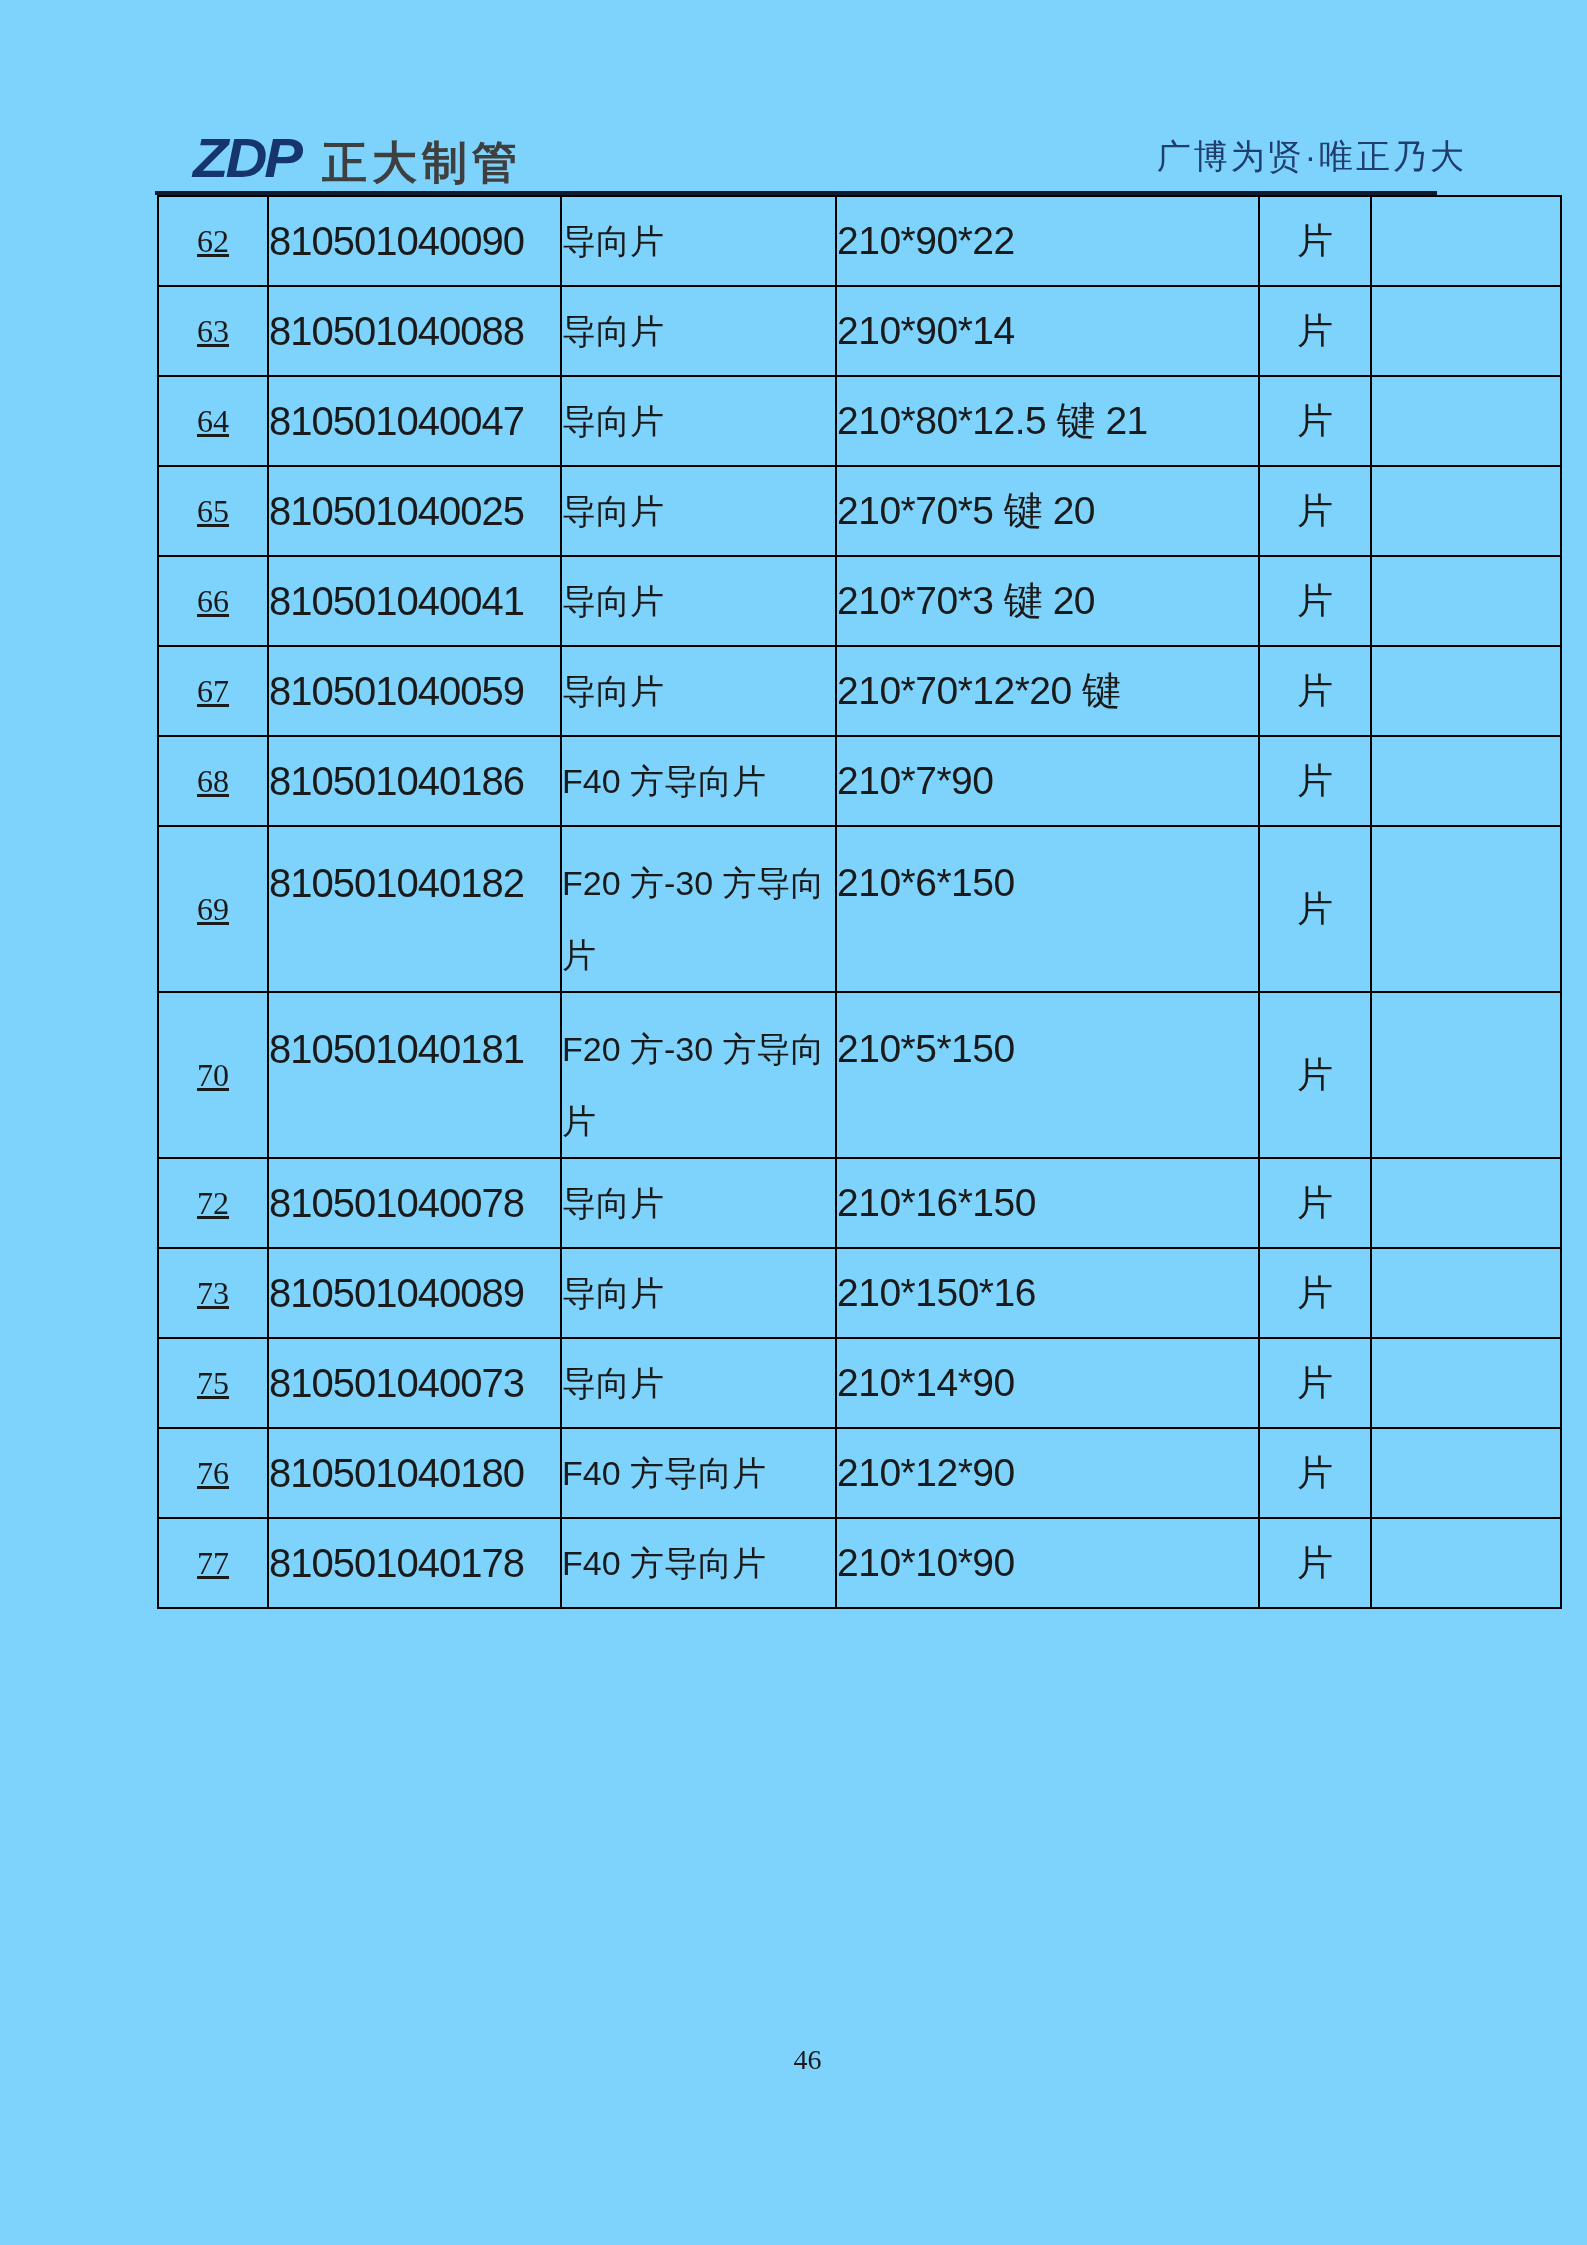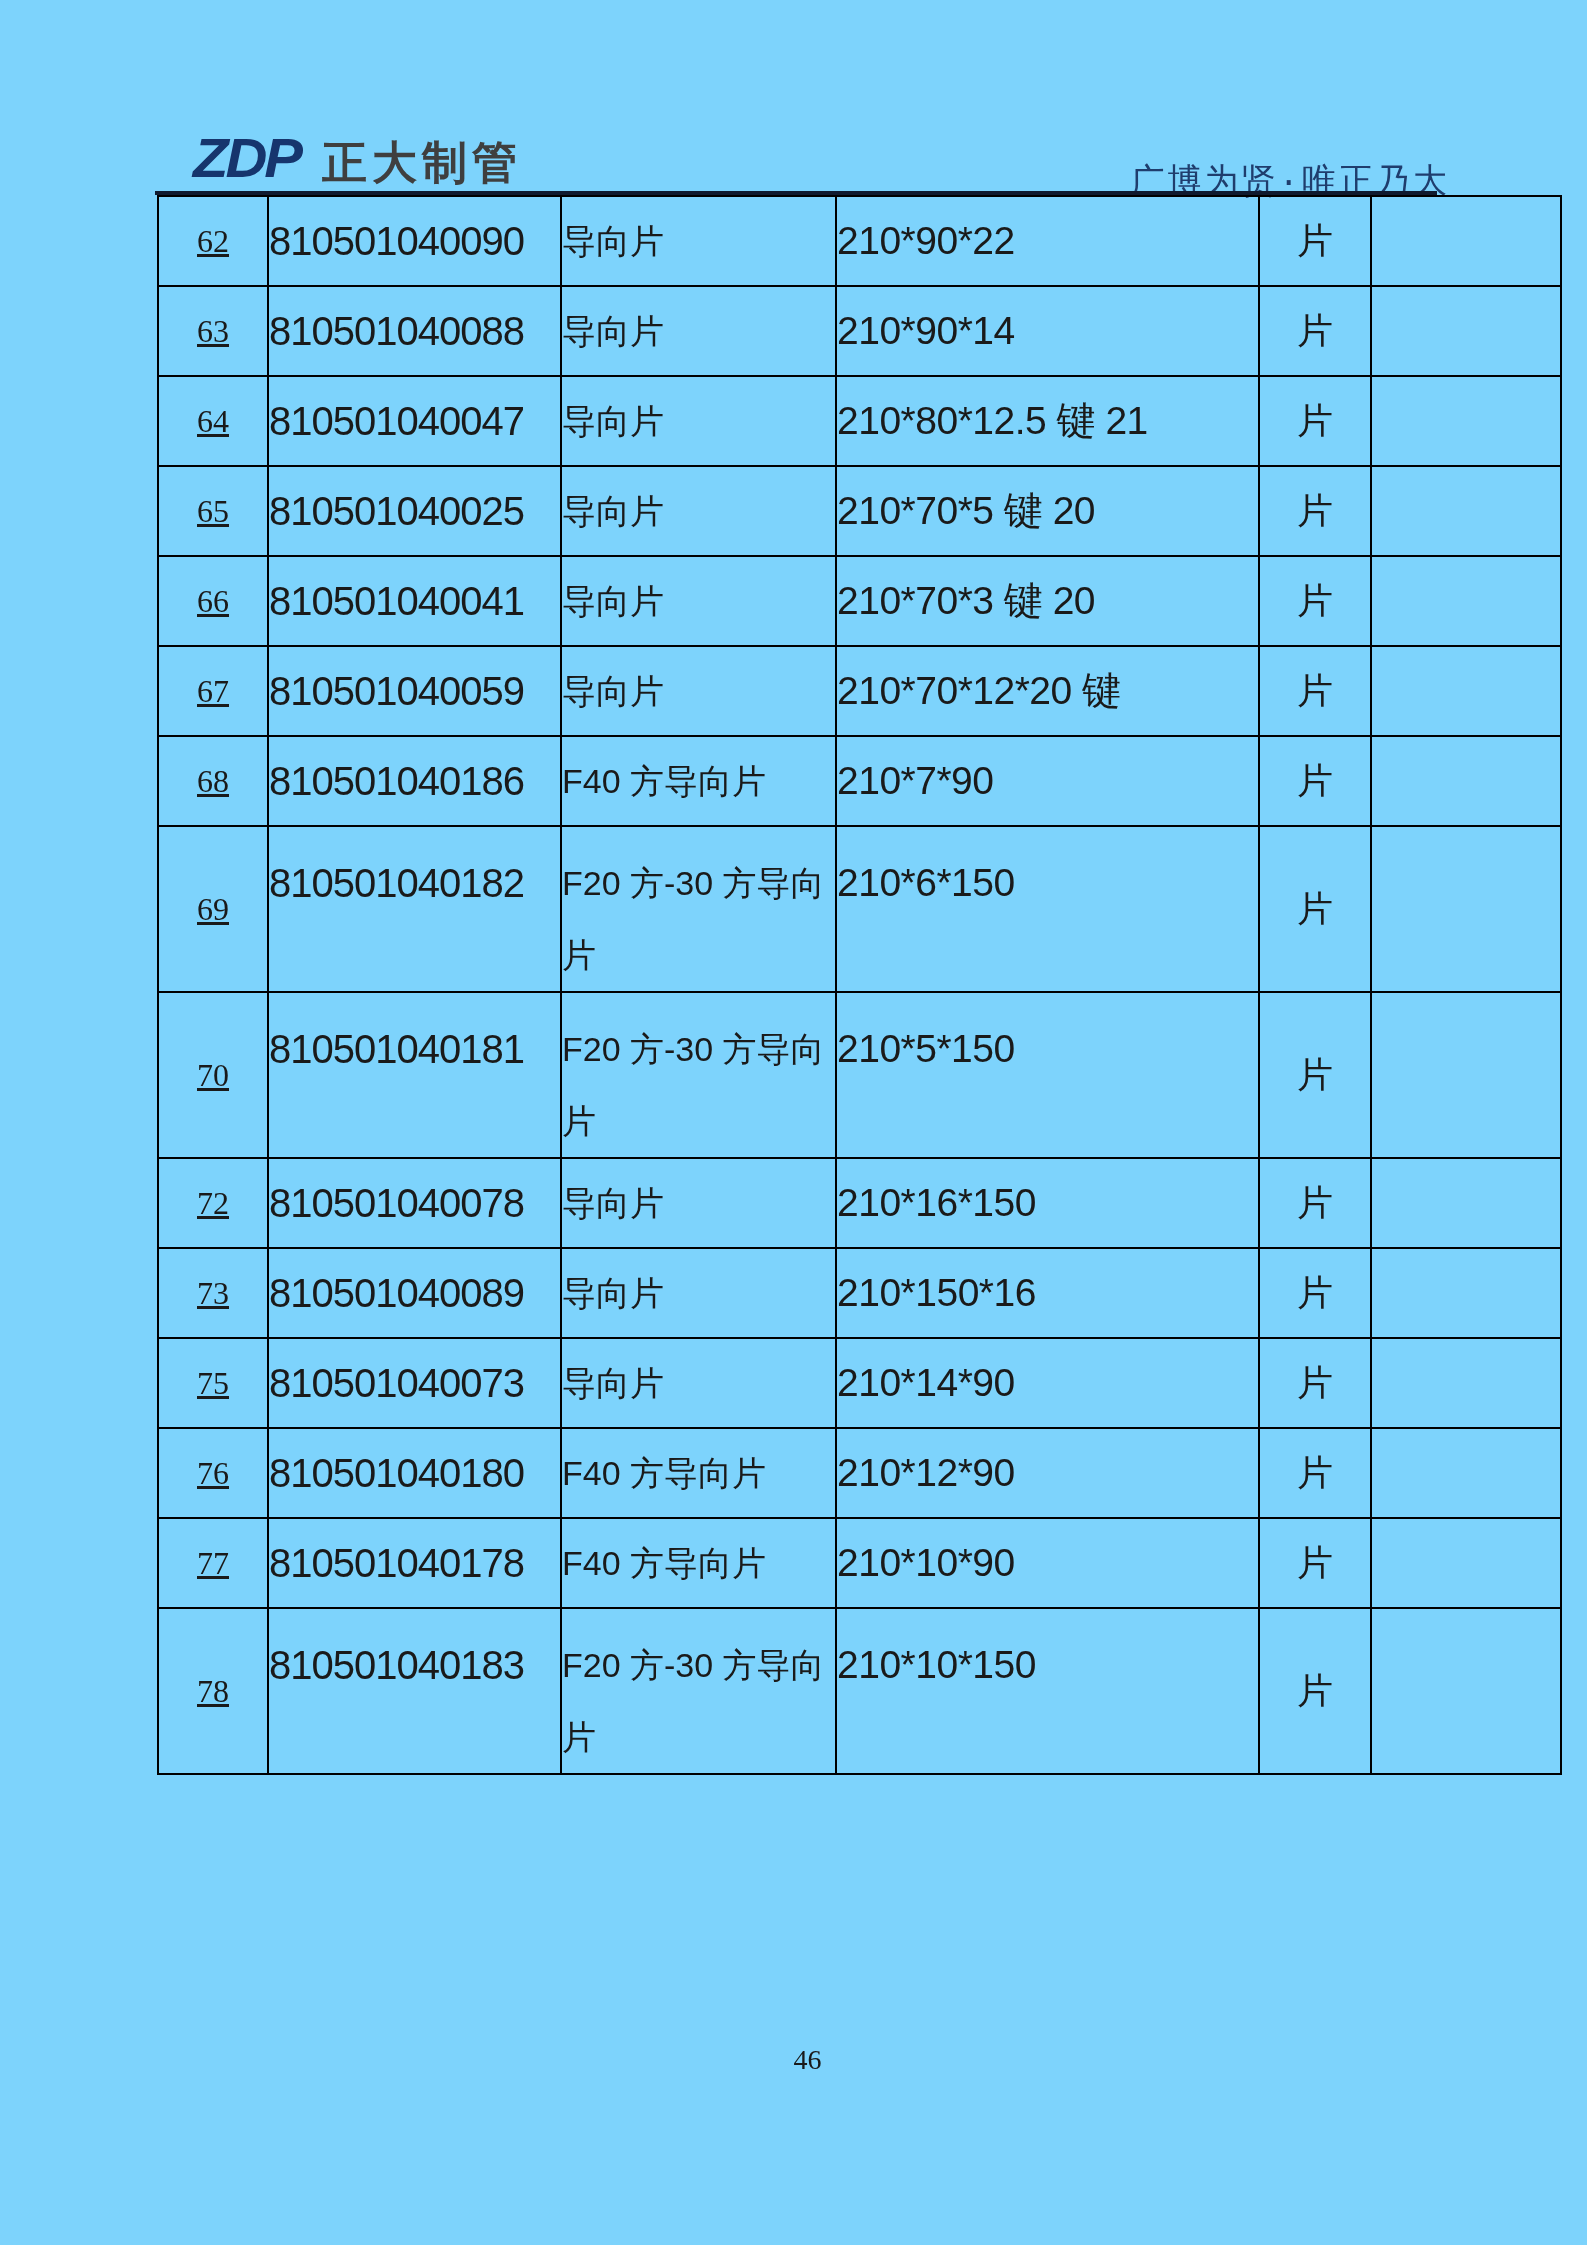--- a/index.html
+++ b/index.html
@@ -25,24 +25,24 @@
     letter-spacing:-3px;
     color:#16356d;
     transform:scaleY(0.96);
   }
   .logo-cn {
     font-size:45px; font-weight:bold;
     color:#3f3f3f;
     margin-left:22px; letter-spacing:5px;
   }
   .slogan {
-    position:absolute; top:134px; right:137px;
-    font-family:Liberation Mono, monospace;
+    position:absolute; top:134px; right:120px;
+    font-family:Liberation Sans, sans-serif;
     font-size:34px; color:#1f3d6d;
-    letter-spacing:3px; white-space:nowrap;margin-top:24px;
+    letter-spacing:3px; white-space:nowrap;
   }
   .header-rule {
     position:absolute; left:155px; top:191px;
     width:1282px; height:4px;
     background:#101a2e;
   }
 
   
   .parts-table {
     position:absolute; left:157px; top:195px;
@@ -229,26 +229,18 @@
           <td class="cell-note"></td>
         </tr>
         <tr class="row">
           <td class="cell-no">77</td>
           <td class="cell-code vtop">810501040178</td>
           <td class="cell-name vtop">F40 方导向片</td>
           <td class="cell-spec vtop">210*10*90</td>
           <td class="cell-unit">片</td>
           <td class="cell-note"></td>
         </tr>
-        <tr class="row tall">
-          <td class="cell-no">78</td>
-          <td class="cell-code vtop">810501040183</td>
-          <td class="cell-name vtop">F20 方-30 方导向片</td>
-          <td class="cell-spec vtop">210*10*150</td>
-          <td class="cell-unit">片</td>
-          <td class="cell-note"></td>
-        </tr>
       </tbody>
   </table>
 
   <div class="page-number">46</div>
 
 </div>
 
 </body></html>

